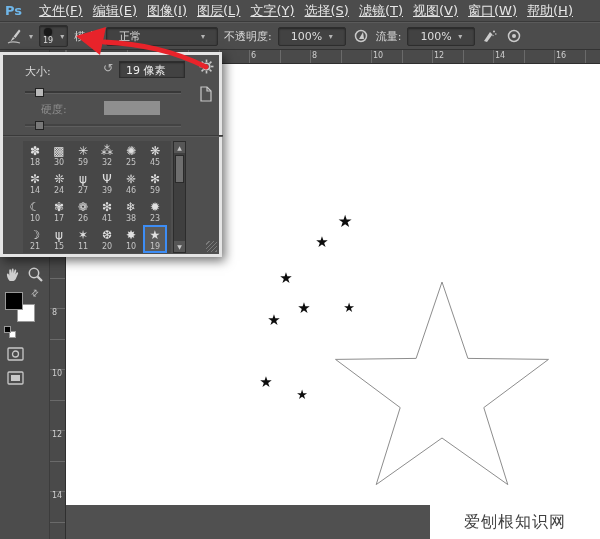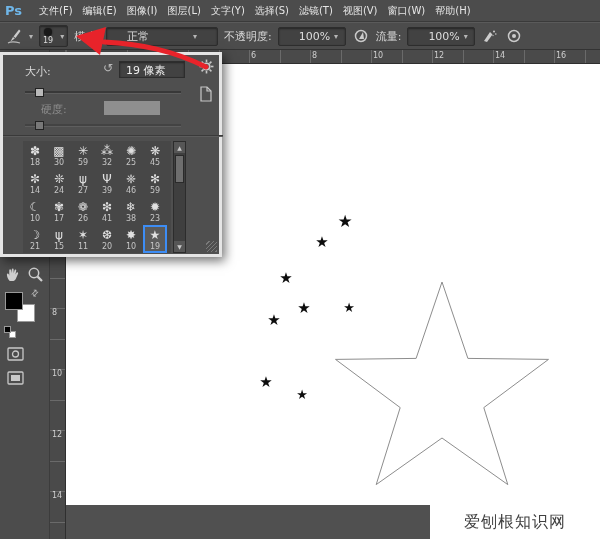--- a/index.html
+++ b/index.html
@@ -6,28 +6,28 @@
   html,body { width:600px; height:539px; background:#3a3a3a; }
   .app {
     position:relative; width:600px; height:539px; overflow:hidden;
     background:#4c4c4c; font-family:"DejaVu Sans","Liberation Sans",sans-serif;
     color:#ddd; font-size:11px;
   }
   
   .menubar { position:absolute; left:0; top:0; width:600px; height:22px;
     background:#4c4c4c; border-bottom:1px solid #3a3a3a; display:flex; align-items:center; padding-left:5px; }
   .ps-logo { color:#6fb6e9; font-weight:bold; font-size:13px; margin-right:12px; }
-  .menu-item { padding:0 5px; color:#e6e6e6; font-size:10px; white-space:nowrap; cursor:default; }
+  .menu-item { padding:0 5px; color:#e6e6e6; font-size:13px; white-space:nowrap; cursor:default;text-decoration:underline; }
   
   .optionsbar { position:absolute; left:0; top:22px; width:600px; height:28px;
     background:#4c4c4c; border-top:1px solid #5a5a5a; border-bottom:1px solid #333;
     display:flex; align-items:center; padding:0 5px; gap:6px; }
   .opt-label { color:#d8d8d8; white-space:nowrap; }
   .well { background:#424242; border:1px solid #2d2d2d; border-radius:2px; height:19px;
-    display:flex; align-items:center; padding:0 20px; box-shadow:inset 0 1px 2px rgba(0,0,0,.45); }
+    display:flex; align-items:center; padding:0 12px; box-shadow:inset 0 1px 2px rgba(0,0,0,.45); }
   .dd { margin-left:auto; color:#b5b5b5; font-size:8px; padding-left:4px; }
   .mode-dd { width:112px; }
   .pct-dd { width:68px; }
   .tool-chip { display:flex; align-items:center; gap:2px; }
   .preset-chip { display:flex; align-items:center; gap:3px; padding:0 3px; height:22px; }
   .tip-col { display:flex; flex-direction:column; align-items:center; line-height:1; }
   .tip-dot { width:8px; height:8px; border-radius:50%; background:#191919; box-shadow:0 0 2px #191919; }
   .tip-num { font-size:8px; color:#ddd; margin-top:1px; }
   .icon-btn { width:18px; height:20px; display:flex; align-items:center; justify-content:center; }
   

